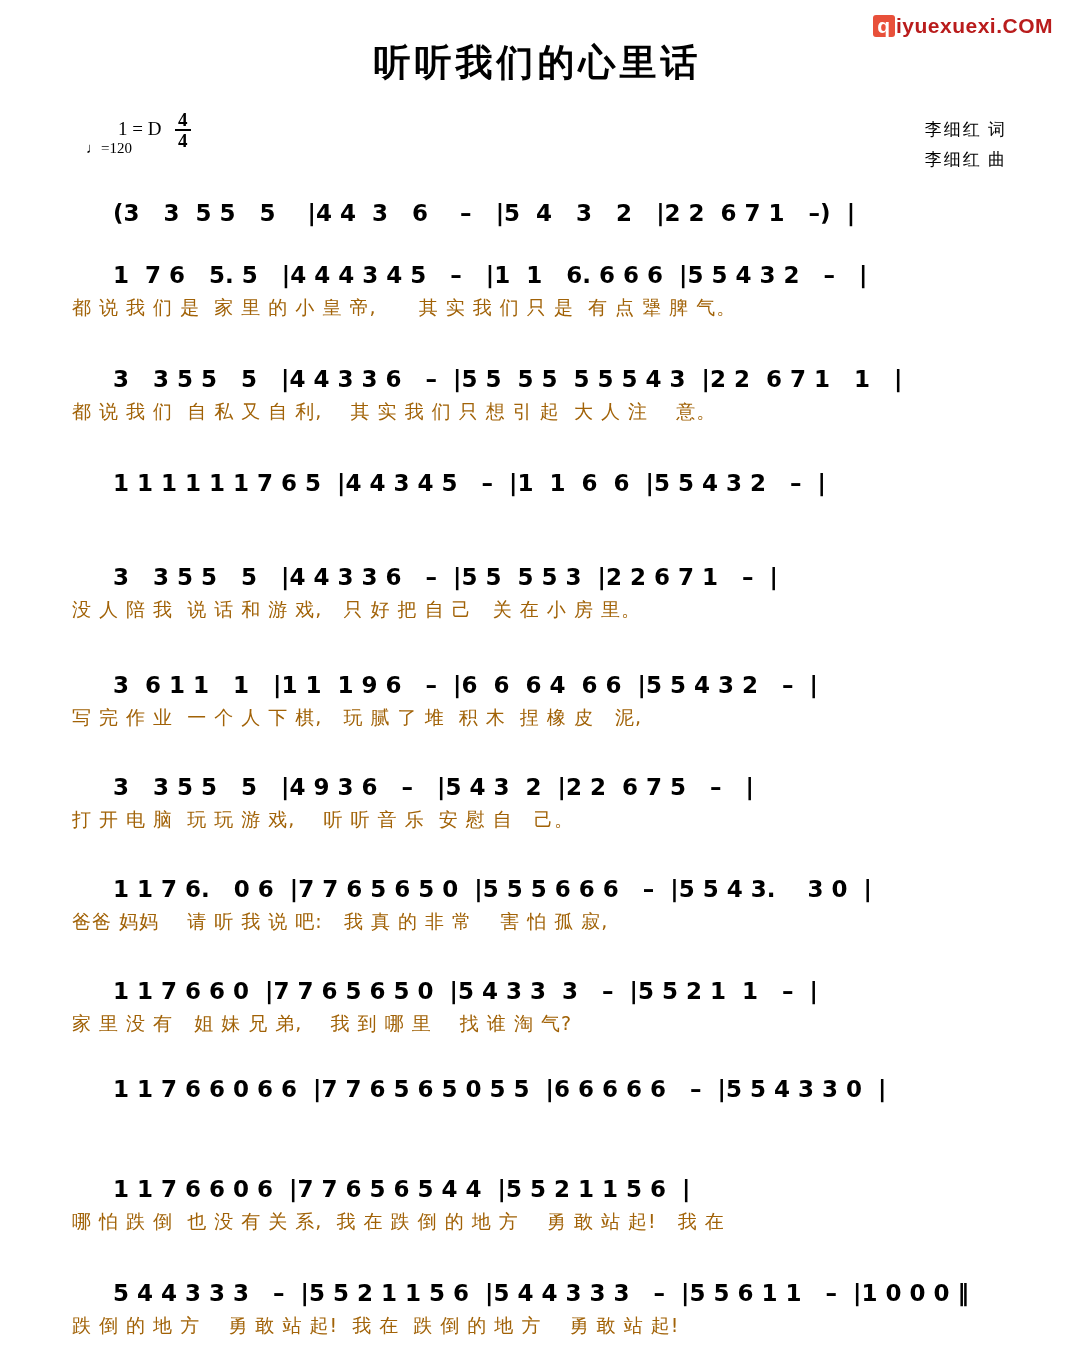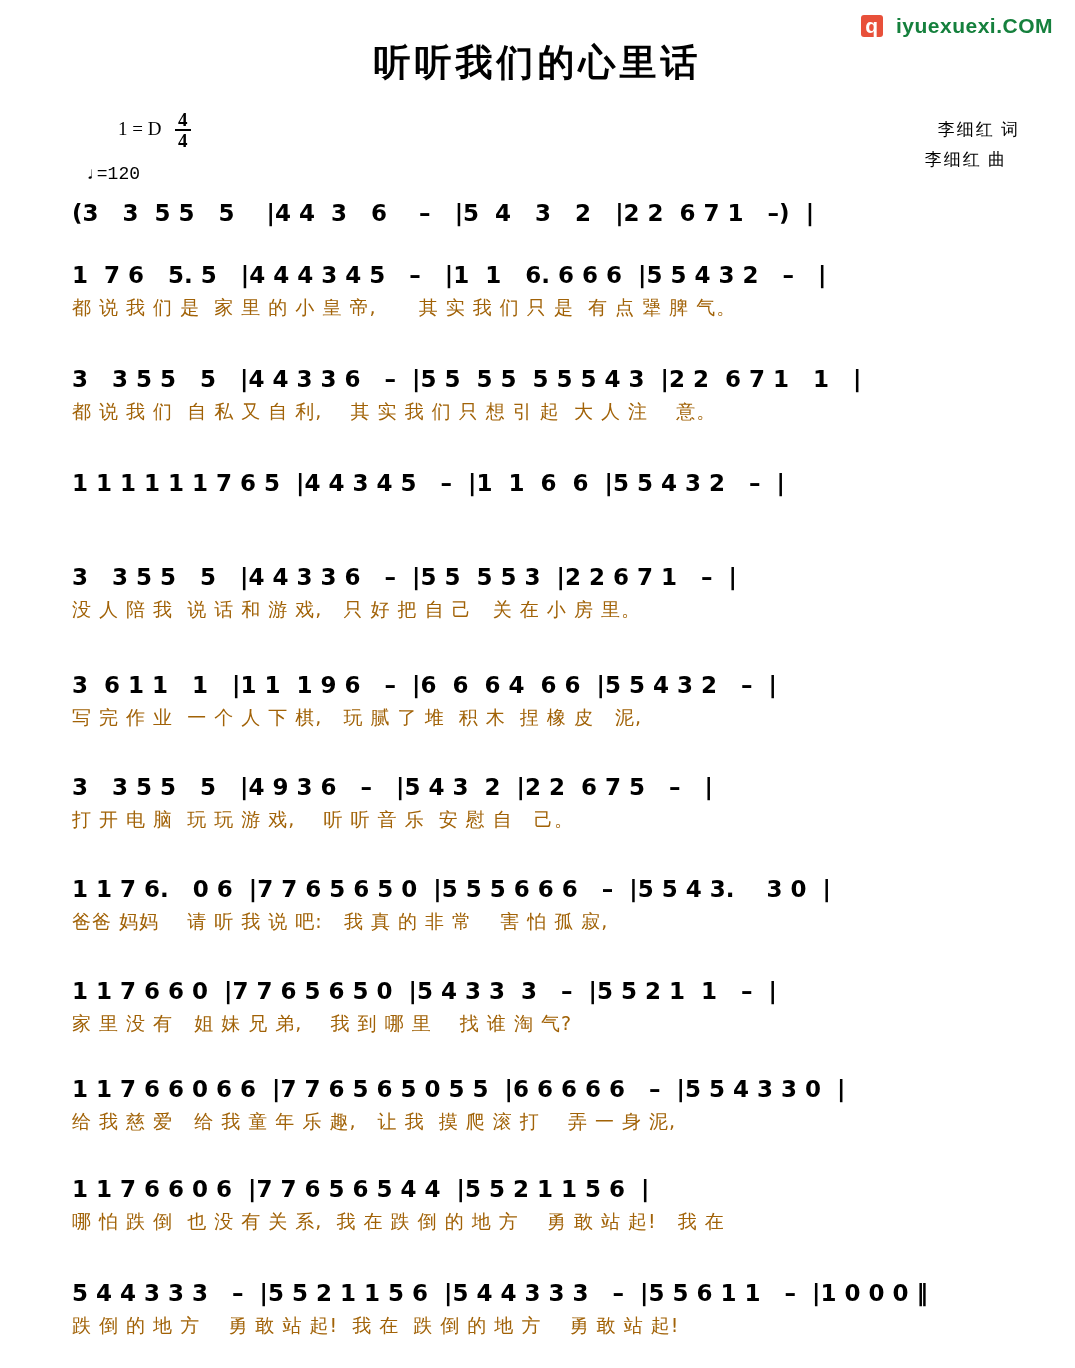--- a/index.html
+++ b/index.html
@@ -15,45 +15,45 @@
     position:absolute;top:14px;right:22px;
     font-family:"Liberation Sans", sans-serif;
     font-size:21px;letter-spacing:.5px;color:#e8503a;font-weight:bold;
     white-space:nowrap;
   }
   .watermark .q{
     display:inline-block;background:#e8503a;color:#fff;
     width:22px;height:22px;line-height:22px;text-align:center;
     border-radius:3px;margin-right:1px;font-weight:bold;
   }
-  .watermark .dim{color:#15803d;margin-left:12px;}
+  .watermark .dim{color:#b91c1c;}
 
   
   .title{
     position:absolute;top:38px;left:0;width:1075px;text-align:center;
     font-family:"DejaVu Sans", sans-serif;
     font-size:37px;font-weight:bold;letter-spacing:4px;color:#000;
   }
 
   
   .key{position:absolute;left:82px;top:118px;font-family:"Liberation Serif",serif;font-size:19px;margin-left:36px;}
   .meter{position:absolute;left:175px;top:110px;font-family:"Liberation Serif",serif;font-size:16px;text-align:center;line-height:1;}
   .meter .num{display:block;border-bottom:2px solid #000;padding:0 3px;font-weight:bold;font-size:19px;}
   .meter .den{display:block;padding:0 3px;font-weight:bold;font-size:19px;}
-  .tempo{position:absolute;left:86px;top:164px;font-size:18px;font-family:Liberation Mono, monospace;}
-  .credit1{position:absolute;right:55px;top:118px;font-size:17px;letter-spacing:2px;}
+  .tempo{position:absolute;left:86px;top:140px;font-size:15px;font-family:Liberation Serif, serif;}
+  .credit1{position:absolute;right:68px;top:118px;font-size:17px;letter-spacing:2px;}
   .credit2{position:absolute;right:68px;top:148px;font-size:17px;letter-spacing:2px;}
 
   
   .system{position:absolute;left:72px;width:940px;}
   .notes{
     font-family:"DejaVu Sans", sans-serif;
     font-size:23px;font-weight:bold;color:#000;
     white-space:pre;letter-spacing:0px;
-    height:34px;line-height:34px;
+    height:34px;line-height:34px;margin-left:41px;
   }
   .lyrics{
     font-family:"DejaVu Sans", sans-serif;
     font-size:19px;color:#a16207;white-space:pre;
     height:30px;line-height:30px;letter-spacing:1px;
   }
 </style>
 </head>
 <body>
 
@@ -104,21 +104,20 @@
       <div class="system" style="top: 872px;">
         <div class="notes">1 1 7 6.   0 6  |7 7 6 5 6 5 0  |5 5 5 6 6 6   –  |5 5 4 3.    3 0  |</div>
         <div class="lyrics">爸爸 妈妈    请 听 我 说 吧:   我 真 的 非 常    害 怕 孤 寂,</div>
       </div>
       <div class="system" style="top: 974px;">
         <div class="notes">1 1 7 6 6 0  |7 7 6 5 6 5 0  |5 4 3 3  3   –  |5 5 2 1  1   –  |</div>
         <div class="lyrics">家 里 没 有   姐 妹 兄 弟,    我 到 哪 里    找 谁 淘 气?</div>
       </div>
       <div class="system" style="top: 1072px;">
         <div class="notes">1 1 7 6 6 0 6 6  |7 7 6 5 6 5 0 5 5  |6 6 6 6 6   –  |5 5 4 3 3 0  |</div>
-        <div class="lyrics">给 我 慈 爱   给 我 童 年 乐 趣,   让 我  摸 爬 滚 打    弄 一 身 泥,</div>
       </div>
       <div class="system" style="top: 1172px;">
         <div class="notes">1 1 7 6 6 0 6  |7 7 6 5 6 5 4 4  |5 5 2 1 1 5 6  |</div>
         <div class="lyrics">哪 怕 跌 倒  也 没 有 关 系,  我 在 跌 倒 的 地 方    勇 敢 站 起!   我 在</div>
       </div>
       <div class="system" style="top: 1276px;">
         <div class="notes">5 4 4 3 3 3   –  |5 5 2 1 1 5 6  |5 4 4 3 3 3   –  |5 5 6 1 1   –  |1 0 0 0 ‖</div>
         <div class="lyrics">跌 倒 的 地 方    勇 敢 站 起!  我 在  跌 倒 的 地 方    勇 敢 站 起!</div>
       </div>
     </div>

